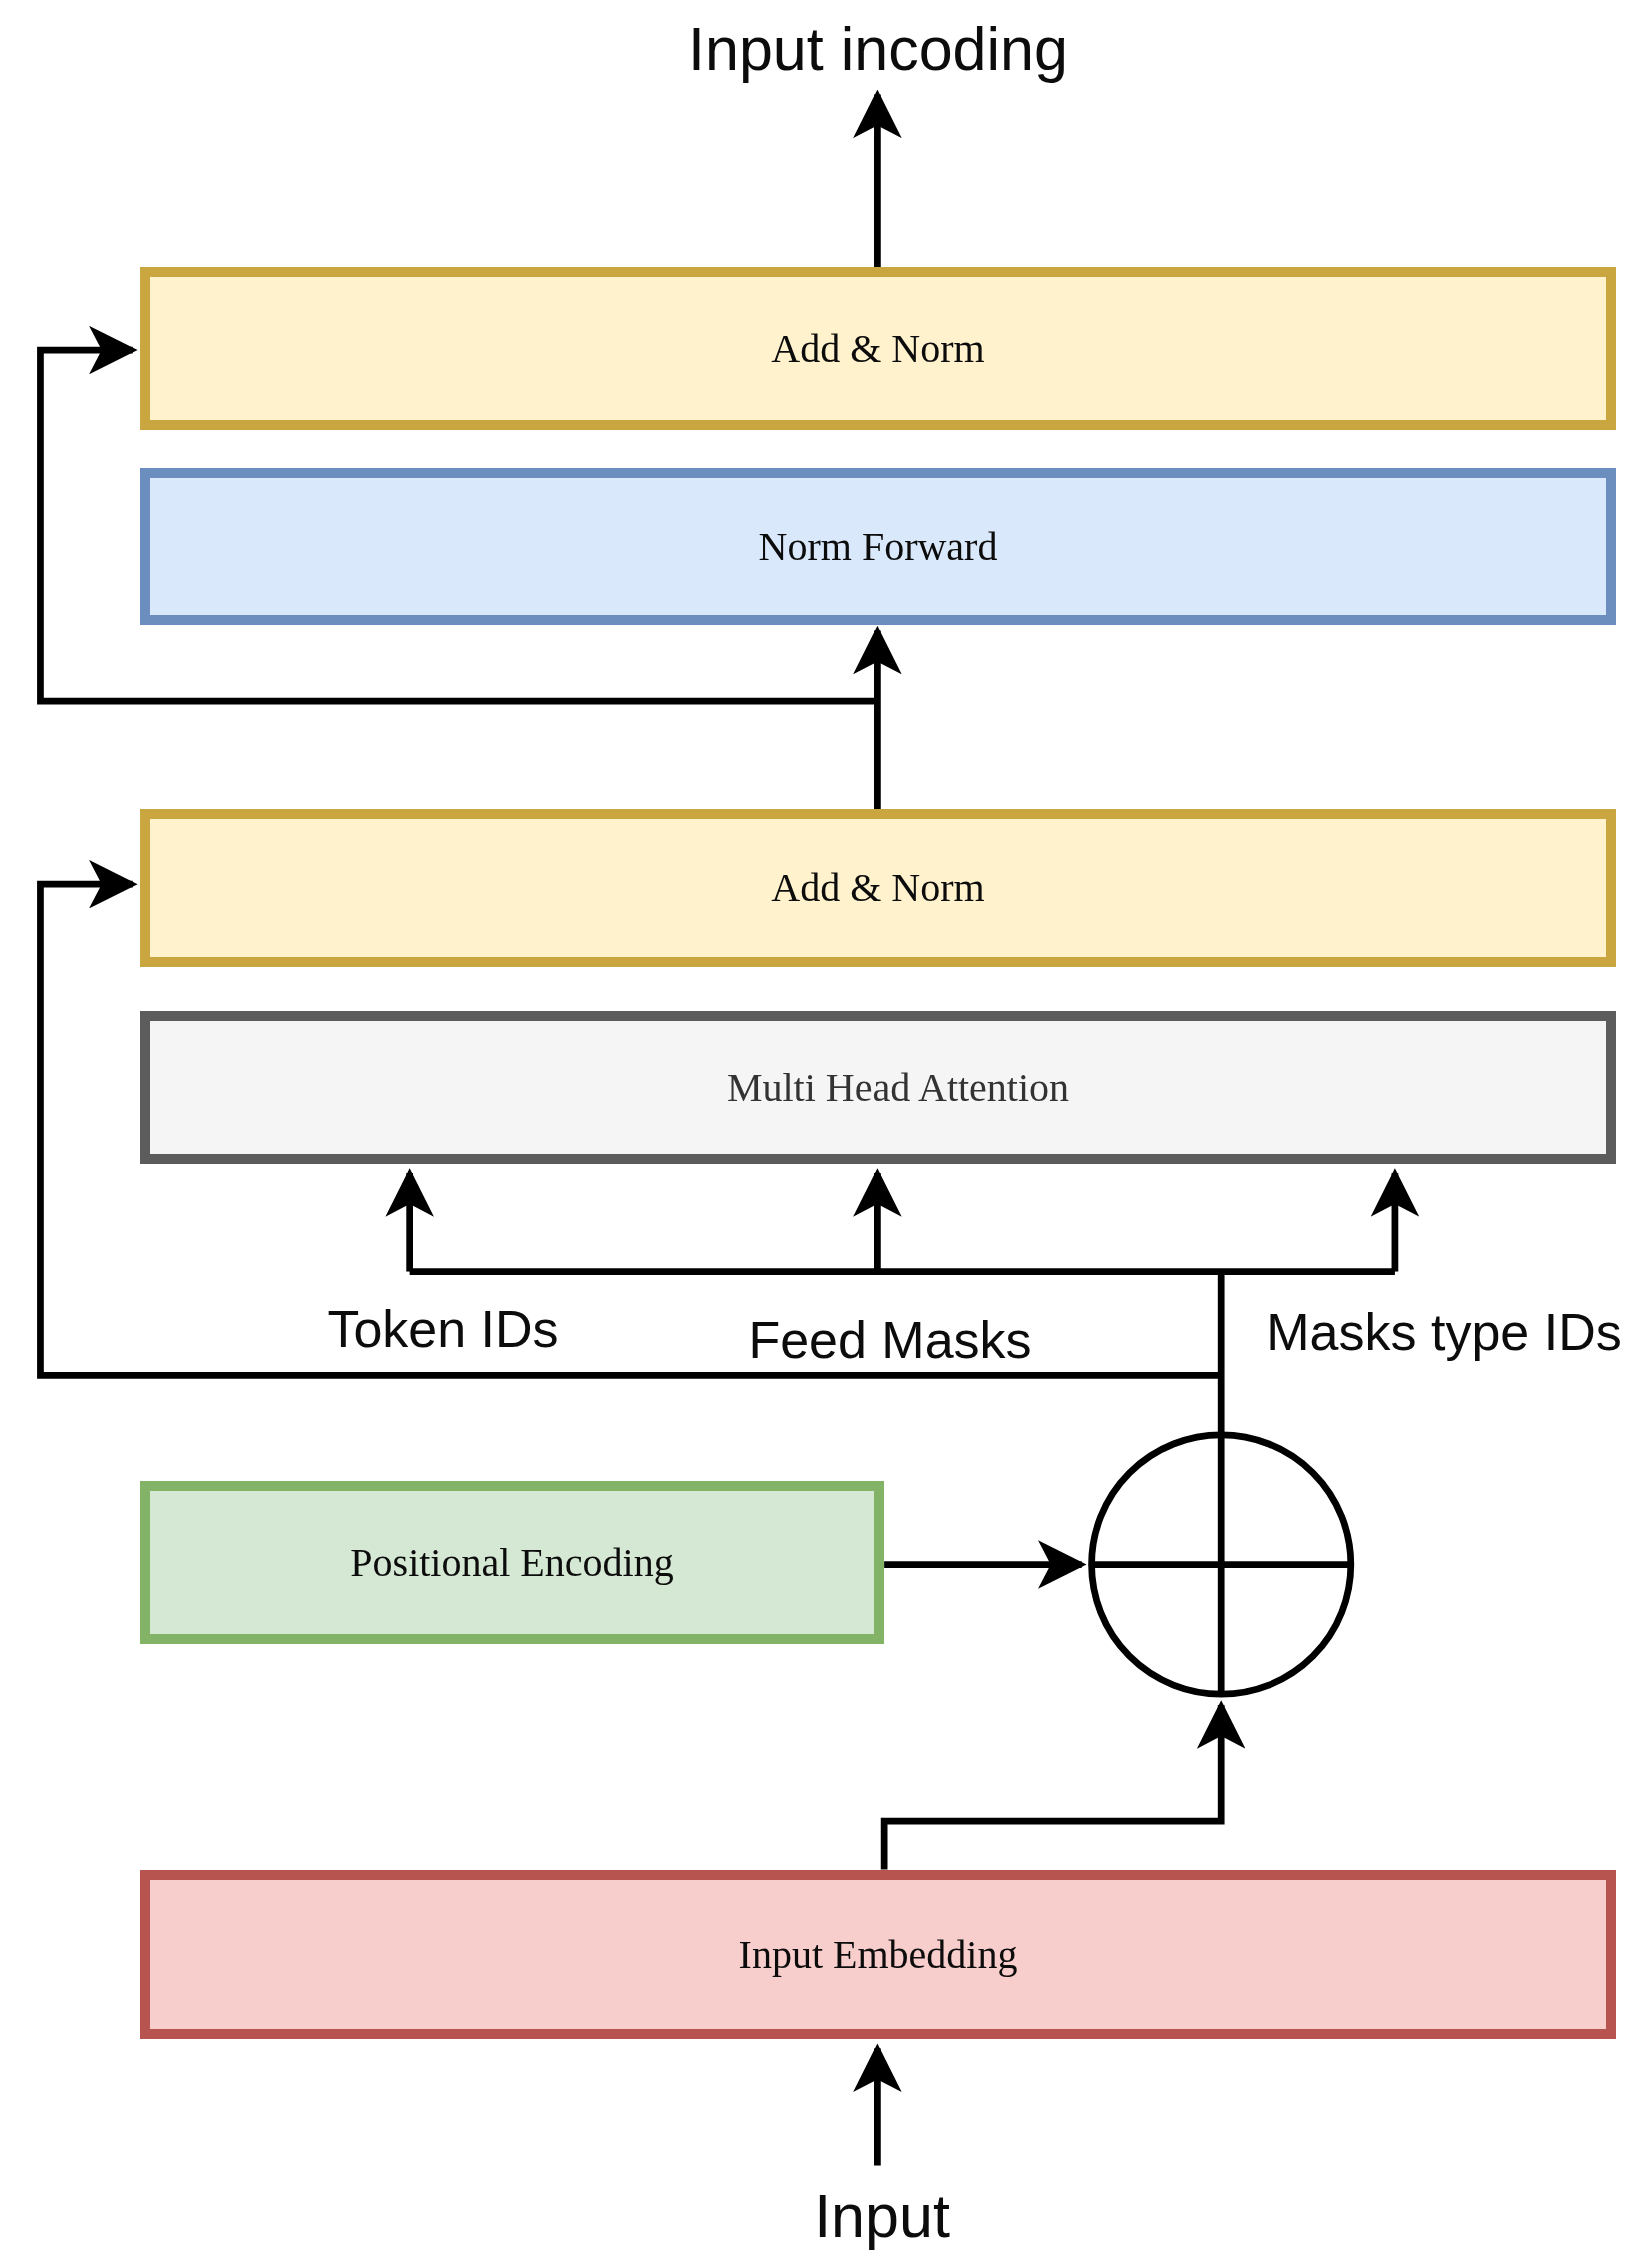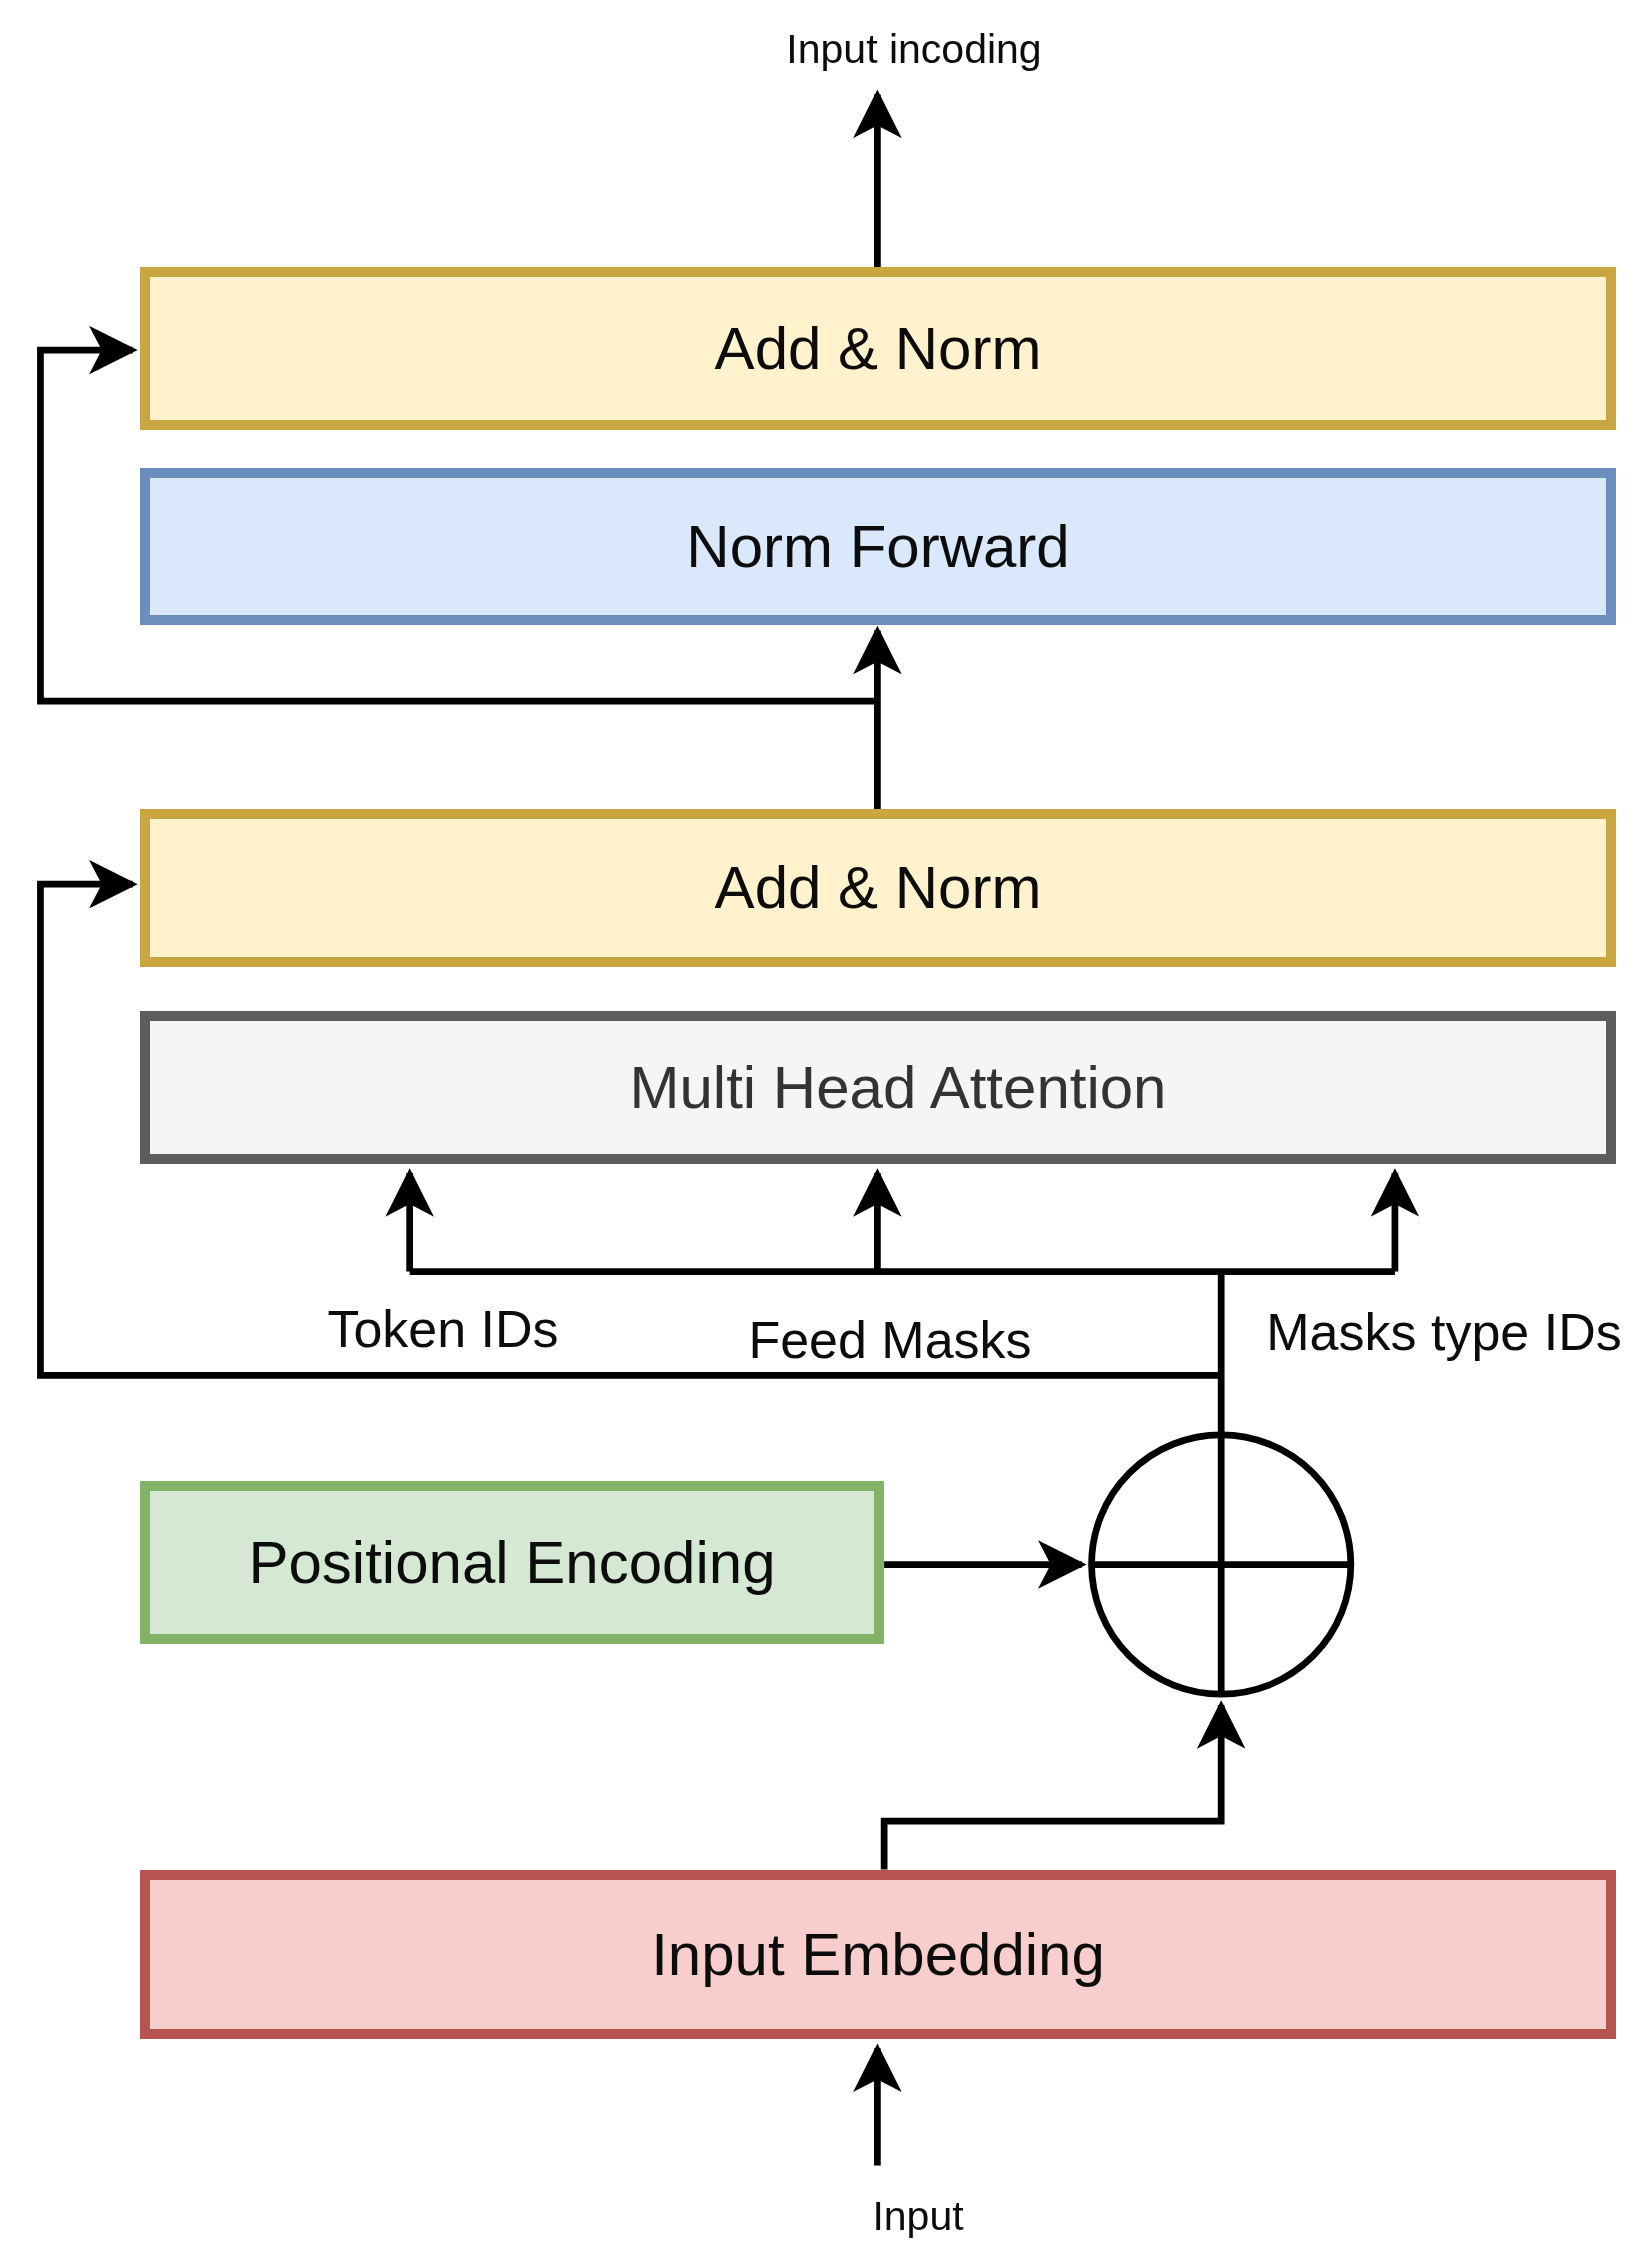--- a/index.html
+++ b/index.html
@@ -16,23 +16,24 @@
     overflow: hidden;
   }
   .box {
     position: absolute;
     box-sizing: border-box;
     display: flex;
     align-items: center;
     justify-content: center;
     text-align: center;
     color: #0c0c0c;
-    font-size: 60px;
+    font-size: 40px;
     line-height: 1;
     white-space: nowrap;
+    font-family: Liberation Serif, serif;
   }
   .box-add-norm-1   { left: 140px; top: 267px;  width: 1476px; height: 163px;
                       background: var(--add-norm-fill, #FFF2CC);
                       border: 10.4px solid var(--add-norm-border, #C9A63F); }
   .box-feed-forward { left: 140px; top: 468px;  width: 1476px; height: 157px;
                       background: var(--feed-forward-fill, #DAE8FC);
                       border: 10.4px solid var(--feed-forward-border, #6C8EBF); }
   .box-add-norm-2   { left: 140px; top: 809px; width: 1476px; height: 158px;
                       background: var(--add-norm-fill, #FFF2CC);
                       border: 10.4px solid var(--add-norm-border, #C9A63F); }
@@ -48,21 +49,21 @@
                       border: 10.4px solid var(--embedding-border, #B85450); }
 
   .floating-label {
     position: absolute;
     transform: translate(-50%, -50%);
     color: #0c0c0c;
     font-size: 52px;
     line-height: 1;
     white-space: nowrap;
   }
-  .big-label { font-size: 41px; margin-left: 36px; }
+  .big-label { font-size: 61px; }
 
   #wires {
     position: absolute;
     left: 0; top: 0;
     width: 1649px;
     height: 2261px;
     z-index: 5;
     pointer-events: none;
   }
   .wire {

